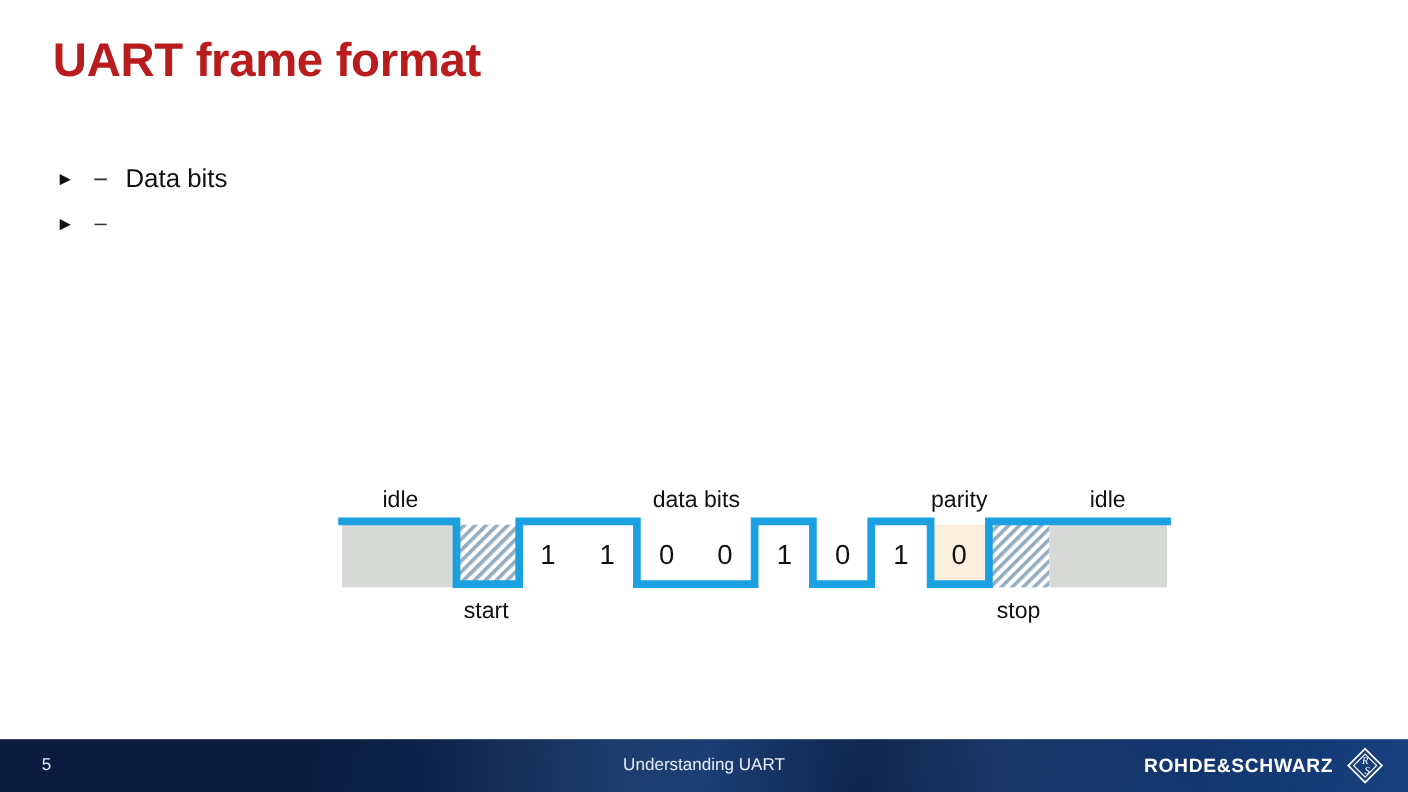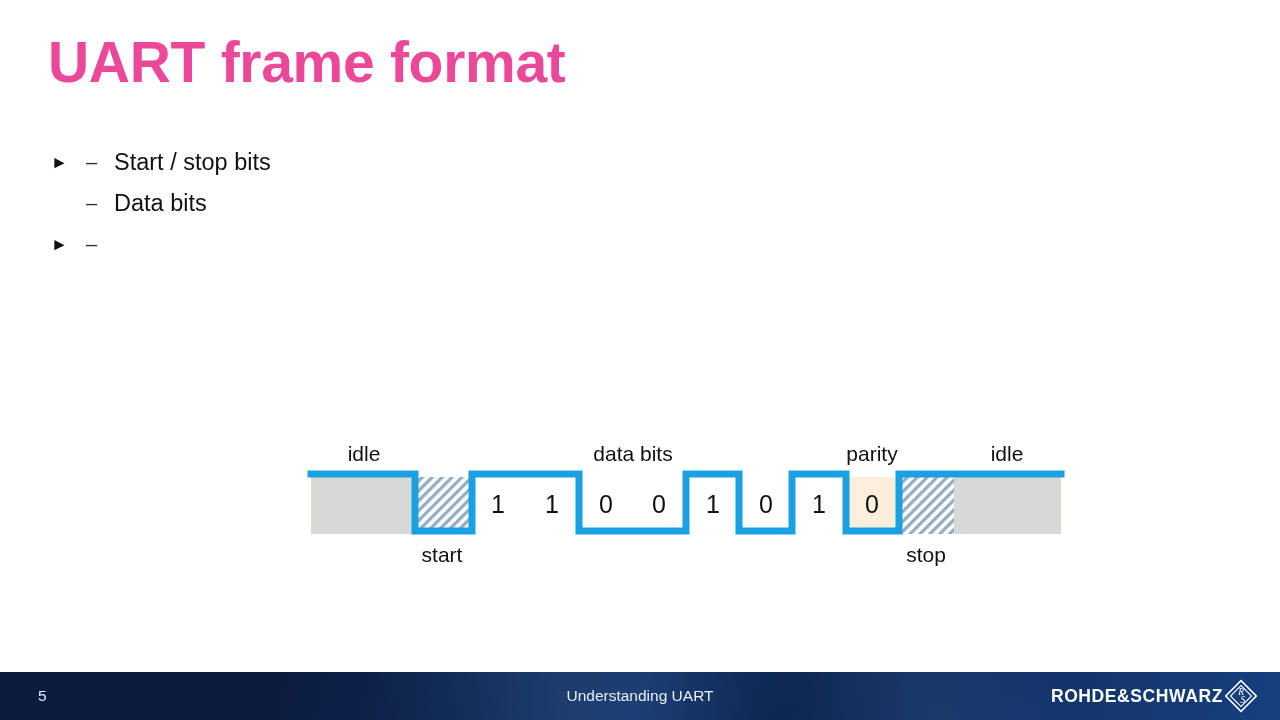--- a/index.html
+++ b/index.html
@@ -22,23 +22,23 @@
     left: 0; top: 0;
     width: 1280px;
     height: 672px;
     background: #ffffff;
   }
 
   .slide-title {
     position: absolute;
     left: 48px;
     top: 34px;
-    font-size: 57px;
+    font-size: 43px;
     font-weight: bold;
-    color: #ec4899;
+    color: #b91c1c;
     letter-spacing: -0.3px;
     line-height: 1;
     white-space: nowrap;
   }
 
   
   .bullets {
     position: absolute;
     left: 50px;
     top: 142px;
@@ -148,21 +148,21 @@
     font-size: 15.5px;
     color: #eef3fa;
   }
   .footer-logo {
     position: absolute;
     right: 22px;
     top: 0;
     height: 48px;
     display: flex;
     align-items: center;
-    gap: 1px;
+    gap: 12px;
     z-index: 3;
   }
   .logo-word {
     font-size: 17.5px;
     font-weight: bold;
     color: #ffffff;
     letter-spacing: 0.6px;
     white-space: nowrap;
   }
   .logo-mark { display: block; }
@@ -173,21 +173,20 @@
 <div class="slide">
 
   <div class="slide-title">UART frame format</div>
 
   <div class="bullets">
     <div class="b1">
       <span class="marker">►</span>
     </div>
     <div class="b2">
       <span class="marker">–</span>
-      <span>Start / stop bits</span>
     </div>
     <div class="b2">
       <span class="marker">–</span>
       <span>Data bits</span>
     </div>
     <div class="b2">
       <span class="marker">–</span>
     </div>
     <div class="b1">
       <span class="marker">►</span>

